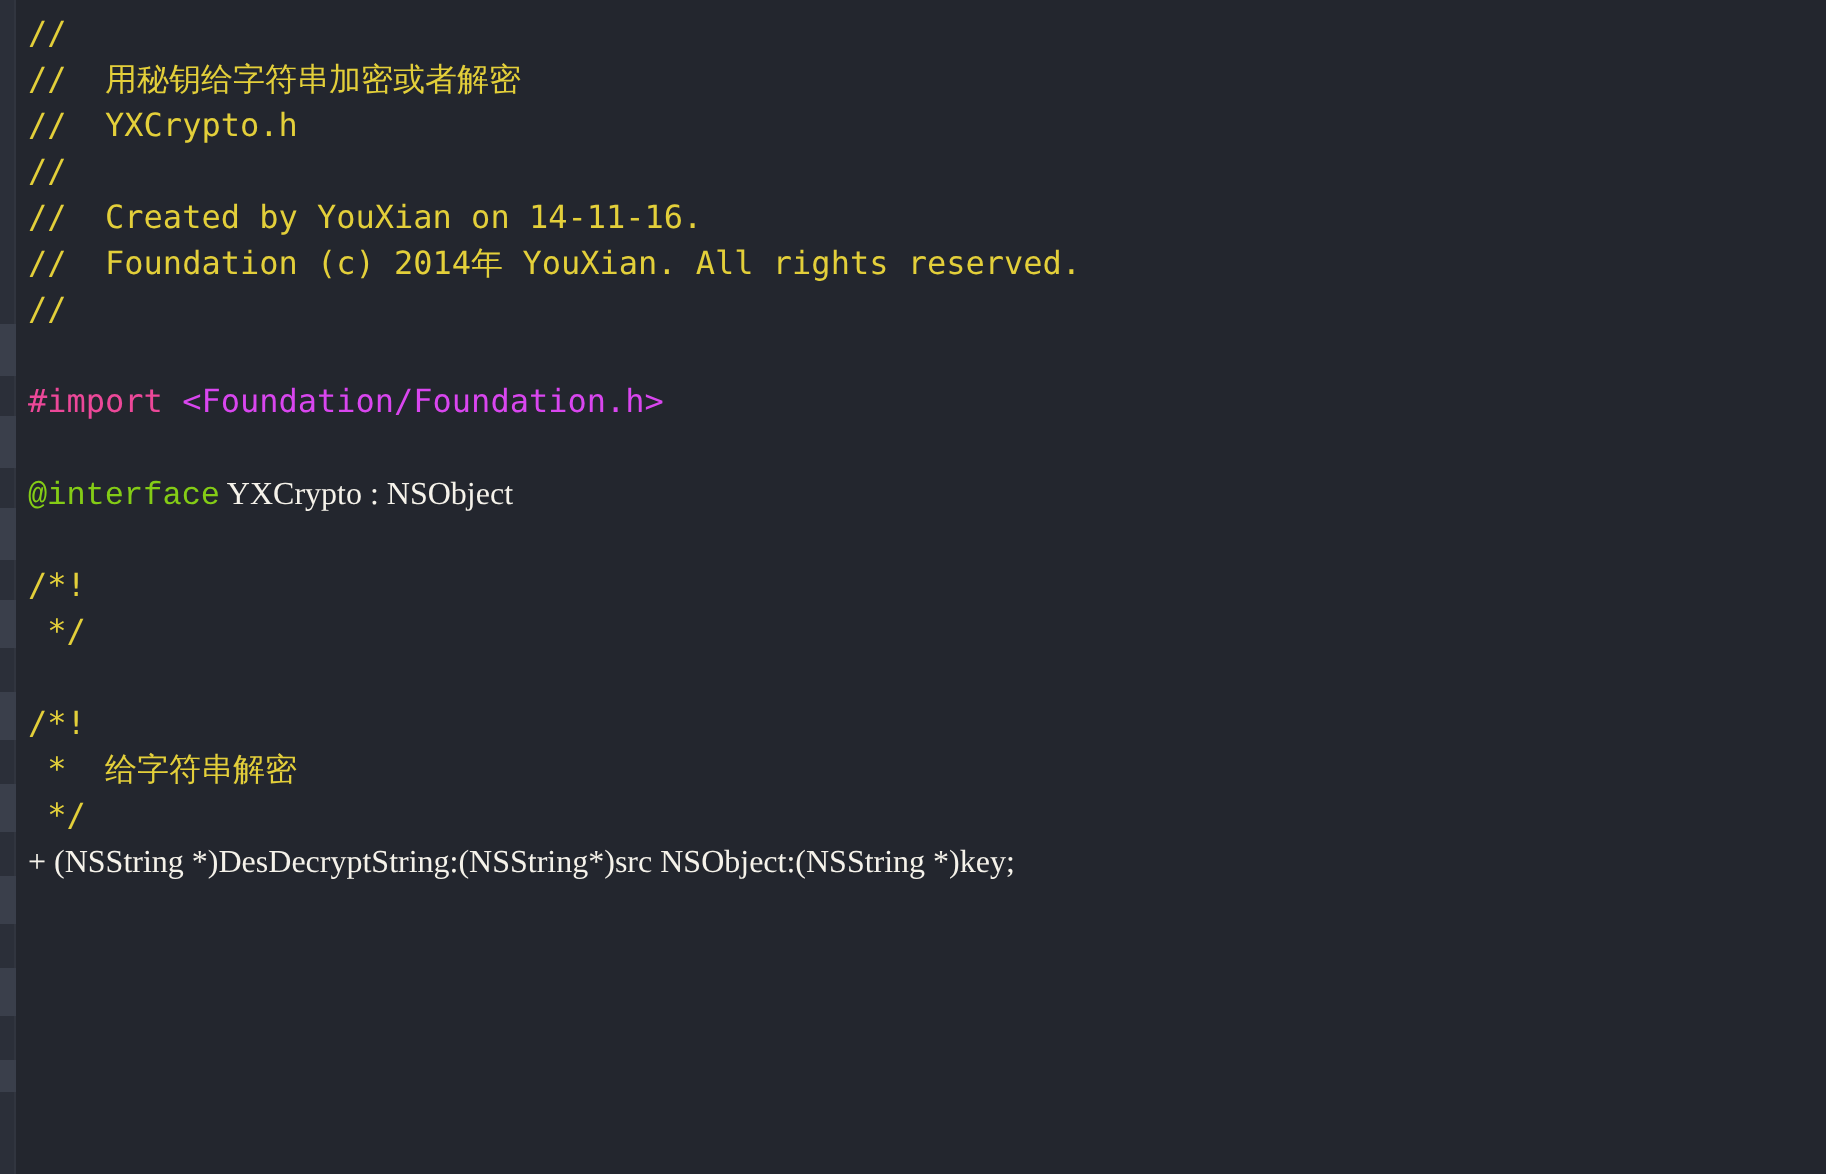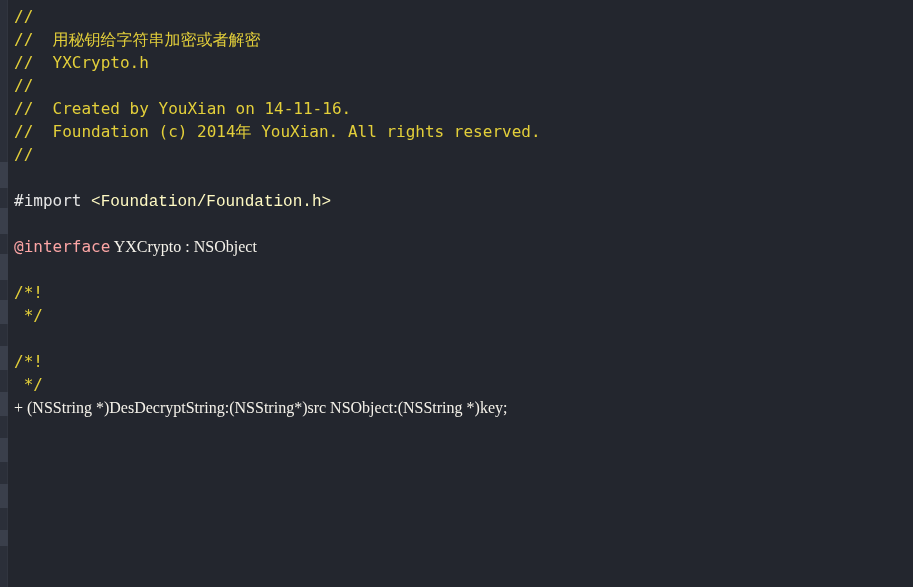--- a/index.html
+++ b/index.html
@@ -50,23 +50,23 @@
   .line {
     height: 23px;
     line-height: 23px;
     font-size: 16px;
     white-space: pre;
     letter-spacing: 0px;
     color: #f2f2ec;
   }
 
   .tok-comment  { color: #e3cf3a; }
-  .tok-keyword  { color: #e5e5e5; }
-  .tok-string   { color: #fef9c3; font-family: Liberation Mono, monospace; }
-  .tok-at       { color: #fca5a5; }
+  .tok-keyword  { color: #ec4899; }
+  .tok-string   { color: #d946ef; }
+  .tok-at       { color: #84cc16; font-family: Liberation Mono, monospace; }
   .tok-plain    { color: #f5f2ea; font-family: Liberation Serif, serif; }
   .blank        { color: transparent; }
 </style>
 </head>
 <body>
 
 <div id="editor">
 
   <div id="gutter">
       <div class="gutter-mark" style="top: 162px; height: 26px;"></div>
@@ -90,18 +90,19 @@
       <div class="line"><span class="tok-comment">//</span></div>
       <div class="line"><span class="blank"> </span></div>
       <div class="line"><span class="tok-keyword">#import </span><span class="tok-string">&lt;Foundation/Foundation.h&gt;</span></div>
       <div class="line"><span class="blank"> </span></div>
       <div class="line"><span class="tok-at">@interface</span><span class="tok-plain"> YXCrypto : NSObject</span></div>
       <div class="line"><span class="blank"> </span></div>
       <div class="line"><span class="tok-comment">/*!</span></div>
       <div class="line"><span class="tok-comment"> */</span></div>
       <div class="line"><span class="blank"> </span></div>
       <div class="line"><span class="tok-comment">/*!</span></div>
+      <div class="line"><span class="tok-comment"> *  给字符串解密</span></div>
       <div class="line"><span class="tok-comment"> */</span></div>
       <div class="line"><span class="tok-plain">+ (NSString *)DesDecryptString:(NSString*)src NSObject:(NSString *)key;</span></div>
       <div class="line"><span class="blank"> </span></div>
     </div>
 
 </div>
 
 </body></html>

